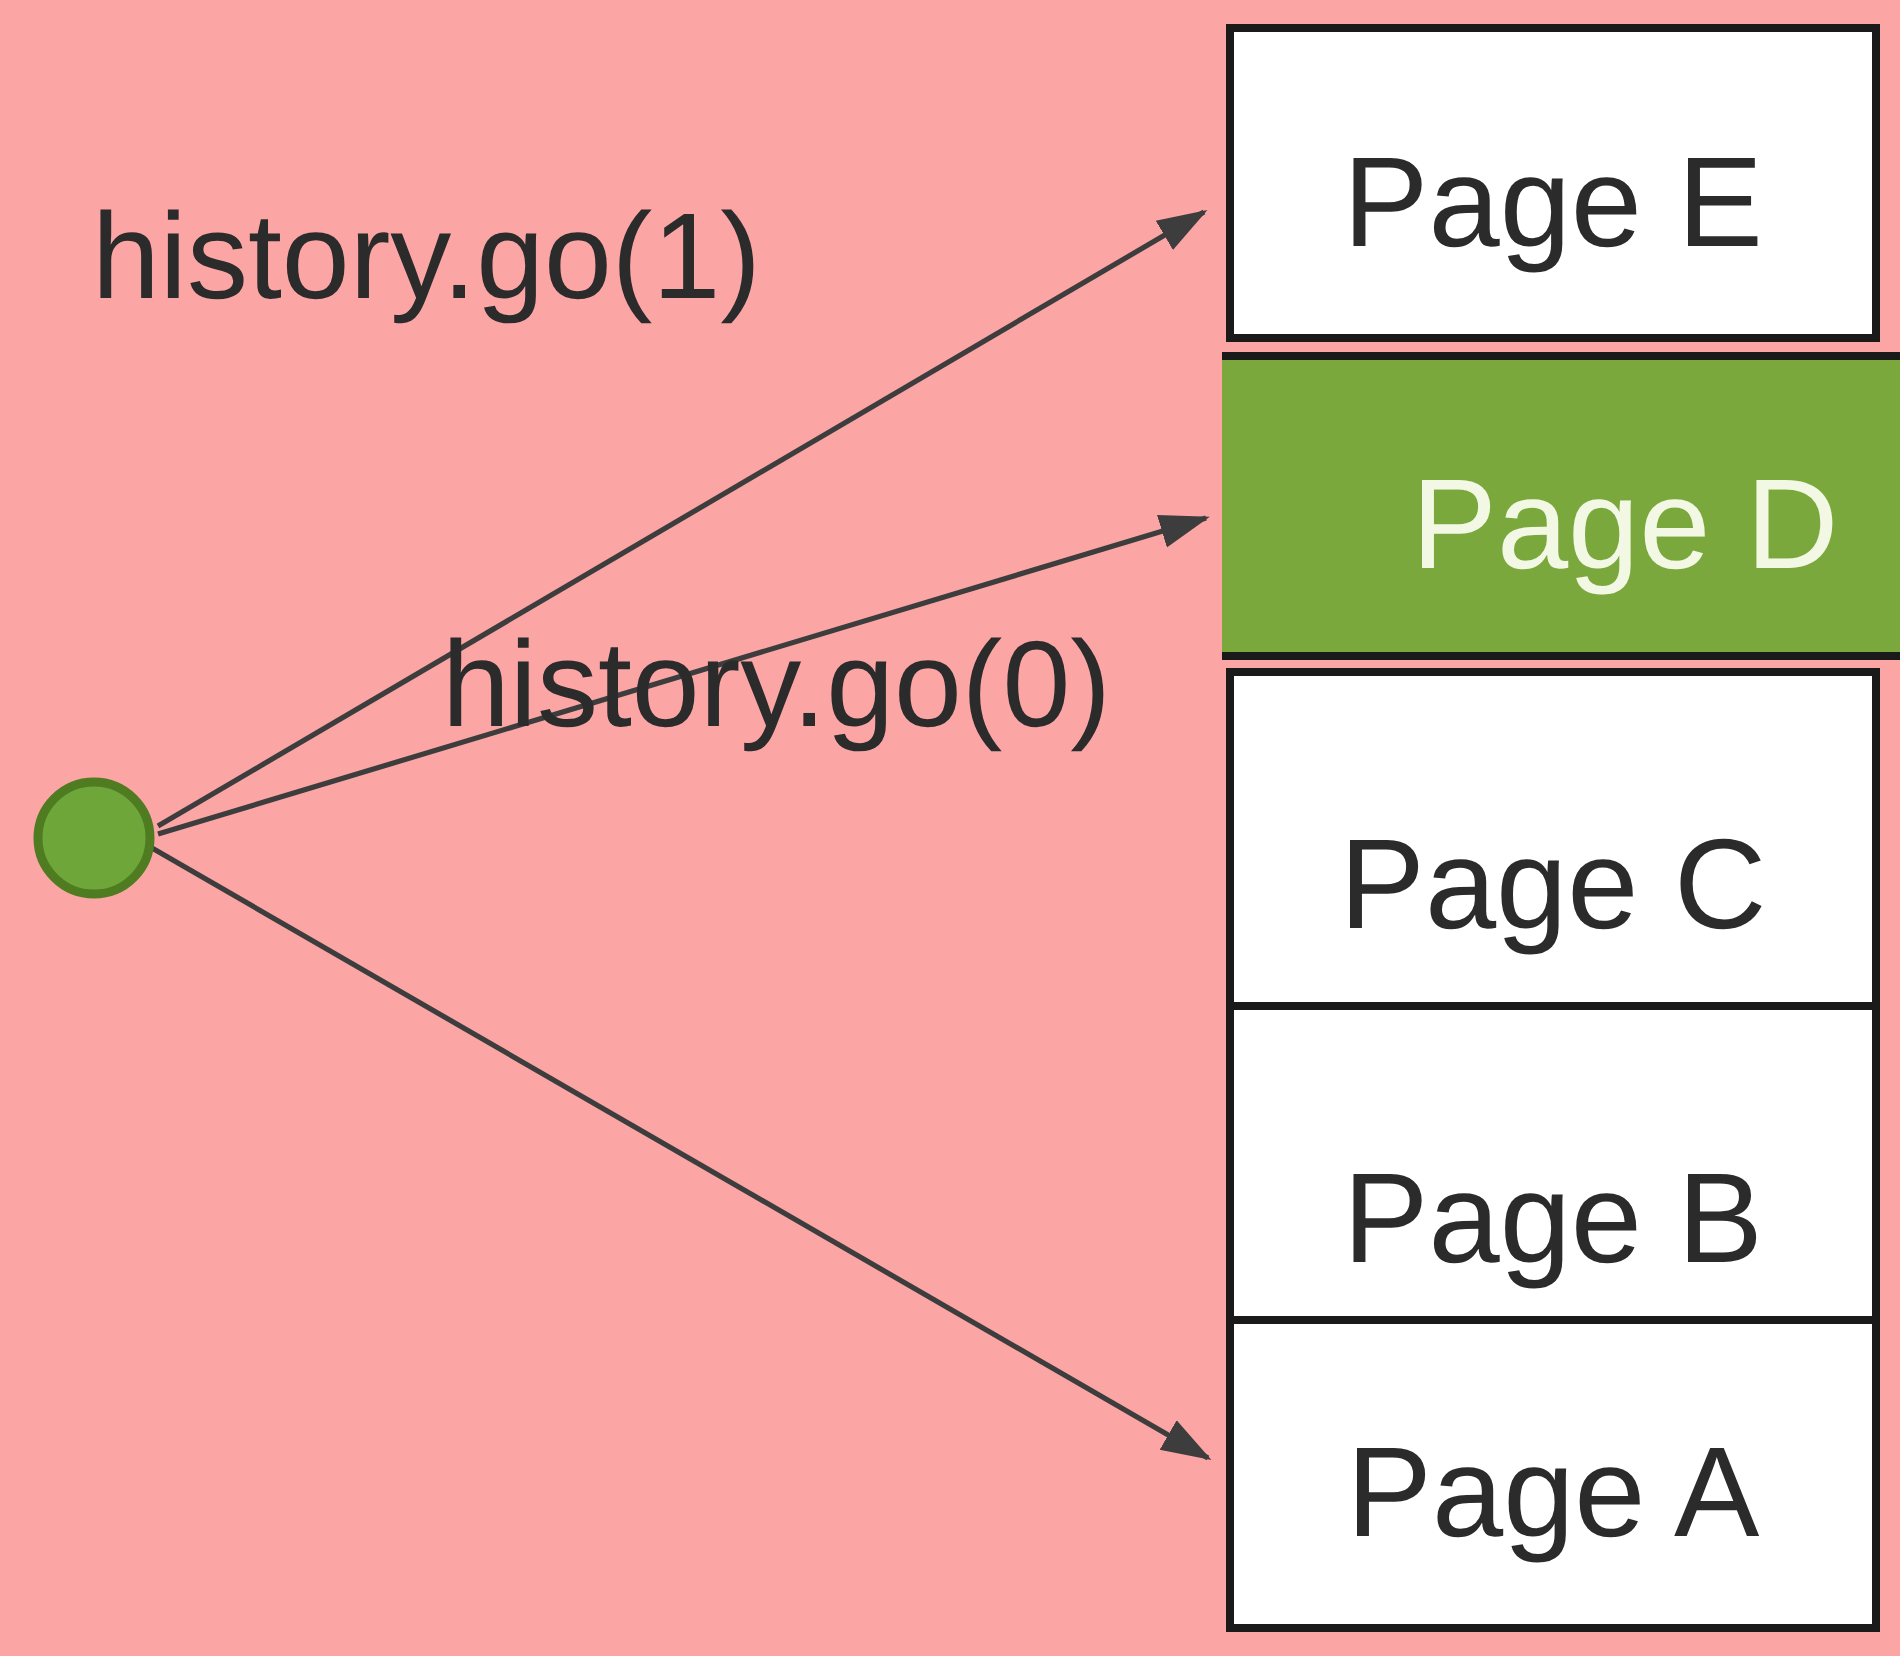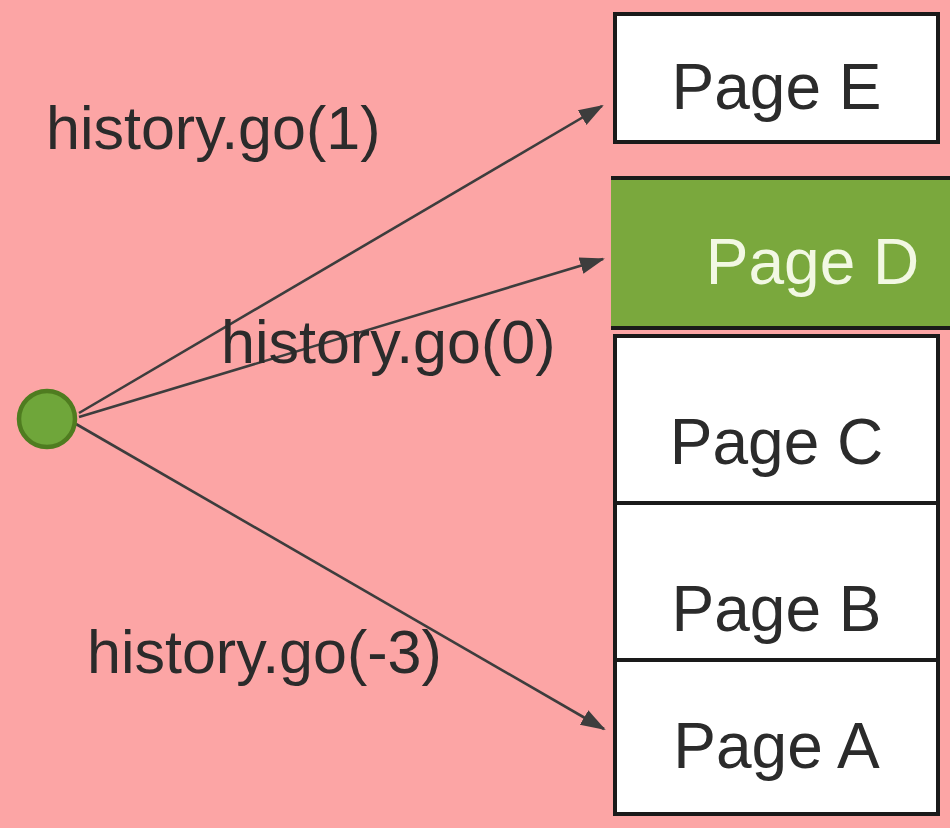--- a/index.html
+++ b/index.html
@@ -70,21 +70,21 @@
     white-space: nowrap;
   }
   .page-box.active {
     left: 611px;
     width: 403px;
     background: var(--active-fill, #7aa83d);
     border-left: none;
     border-right: none;
     color: var(--active-text, #f2f8e3);
   }
-  .box-e { top: 12px;  height: 132px; }
+  .box-e { top: 12px;  height: 159px; }
   .box-d { top: 176px; height: 154px; }
   .box-c { top: 334px; height: 198px; }
   .box-b { top: 501px; height: 197px; }
   .box-a { top: 658px; height: 158px; justify-content: center; }
 </style>
 </head>
 <body>
 
 <div class="canvas">
 
@@ -95,21 +95,20 @@
       </marker>
     </defs>
     <line class="arrow-line" x1="79" y1="413" x2="602" y2="106" marker-end="url(#arrowhead)"></line>
     <line class="arrow-line" x1="79" y1="417" x2="603" y2="259" marker-end="url(#arrowhead)"></line>
     <line class="arrow-line" x1="76" y1="424" x2="604" y2="729" marker-end="url(#arrowhead)"></line>
     <circle class="origin-dot" cx="47" cy="419" r="28"></circle>
   </svg>
 
   <div class="call-label label-1">history.go(1)</div>
   <div class="call-label label-2">history.go(0)</div>
-  <div class="call-label label-3">history.go(-3)</div>
 
   <div class="history-stack">
     <div class="page-box box-e">
       <span>Page E</span>
     </div>
     <div class="page-box box-d active">
       <span>Page D</span>
     </div>
     <div class="page-box box-c">
       <span>Page C</span>

